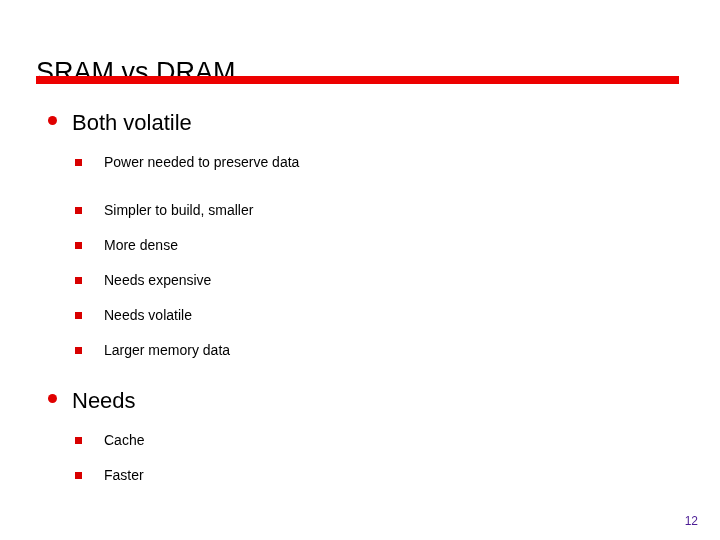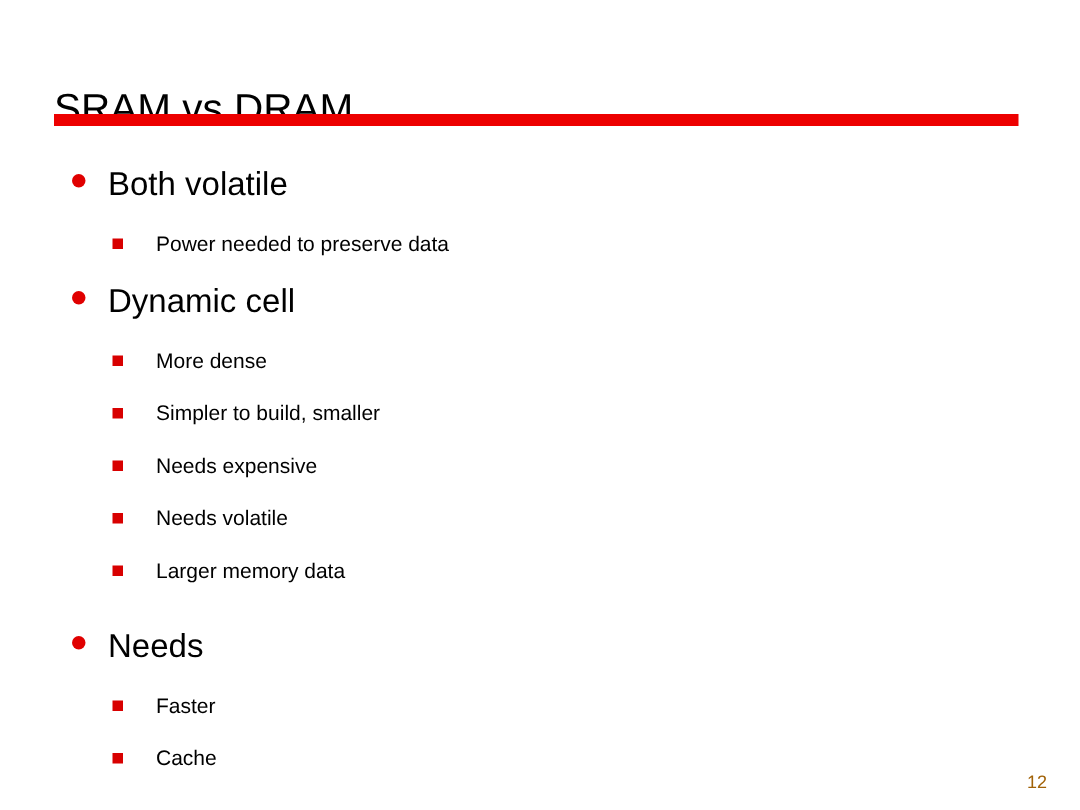--- a/index.html
+++ b/index.html
@@ -142,35 +142,31 @@
 
     <div class="grp-gap-a"></div>
 
     <div class="outline-item level-2">
       <span class="marker" style="background: rgb(216, 0, 0);"></span>
       <span class="item-text">Power needed to preserve data</span>
     </div>
 
     <div class="grp-gap-b"></div>
 
-    <div class="outline-item level-1">
-      <span class="marker" style="background: rgb(224, 0, 0);"></span>
-      <span class="item-text">Dynamic cell</span>
-    </div>
 
     <div class="grp-gap-a"></div>
 
     <div class="outline-item level-2 tight">
       <span class="marker" style="background: rgb(216, 0, 0);"></span>
+      <span class="item-text">Simpler to build, smaller</span>
+    </div>
+
+    <div class="outline-item level-2 tight">
+      <span class="marker" style="background: rgb(216, 0, 0);"></span>
       <span class="item-text">More dense</span>
-    </div>
-
-    <div class="outline-item level-2 tight">
-      <span class="marker" style="background: rgb(216, 0, 0);"></span>
-      <span class="item-text">Simpler to build, smaller</span>
     </div>
 
     <div class="outline-item level-2 tight">
       <span class="marker" style="background: rgb(216, 0, 0);"></span>
       <span class="item-text">Needs expensive</span>
     </div>
 
     <div class="outline-item level-2 tight">
       <span class="marker" style="background: rgb(216, 0, 0);"></span>
       <span class="item-text">Needs volatile</span>
@@ -185,25 +181,25 @@
 
     <div class="outline-item level-1">
       <span class="marker" style="background: rgb(224, 0, 0);"></span>
       <span class="item-text">Needs</span>
     </div>
 
     <div class="grp-gap-a"></div>
 
     <div class="outline-item level-2 tight">
       <span class="marker" style="background: rgb(216, 0, 0);"></span>
+      <span class="item-text">Cache</span>
+    </div>
+
+    <div class="outline-item level-2 tight">
+      <span class="marker" style="background: rgb(216, 0, 0);"></span>
       <span class="item-text">Faster</span>
     </div>
 
-    <div class="outline-item level-2 tight">
-      <span class="marker" style="background: rgb(216, 0, 0);"></span>
-      <span class="item-text">Cache</span>
-    </div>
-
   </div>
 
-  <div id="page-number" style="color: #a16207;">12</div>
+  <div id="page-number" style="color: #4c1d95;">12</div>
 
 </div>
 
 </body></html>

